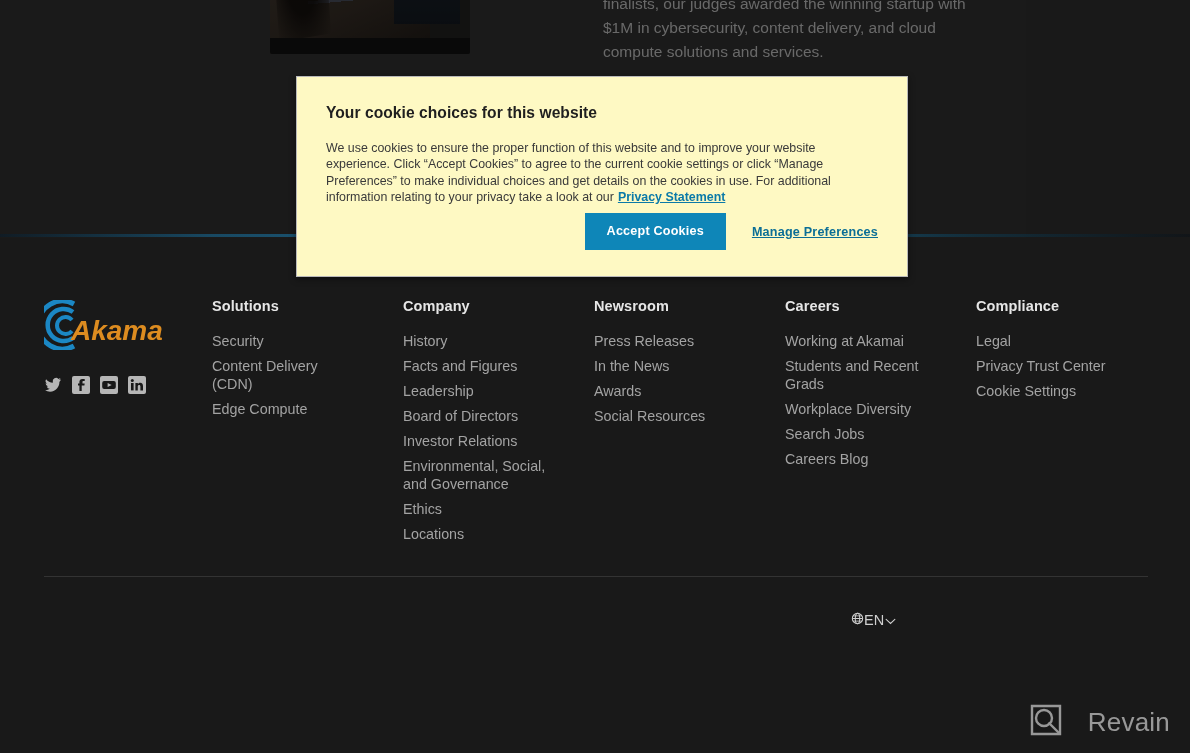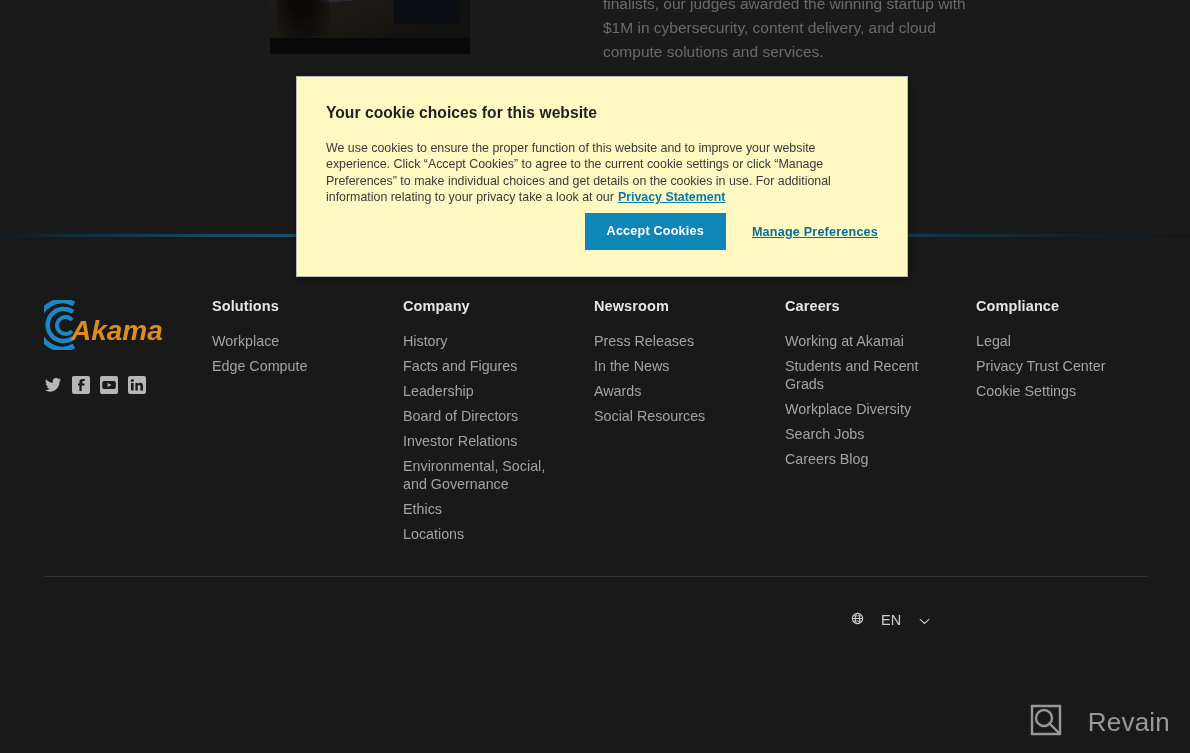--- a/index.html
+++ b/index.html
@@ -171,21 +171,21 @@
   }
   .legal-row .first { padding-left: 0; }
   .legal-sep {
     width: 1px; height: 16px;
     background: #4c4c4c;
   }
   .lang-select {
     position: absolute;
     left: 851px; top: 2px;
     display: flex; align-items: center;
-    gap: 17px;
+    gap: 0;
     color: #cfcfcf;
     font-size: 14.5px;
   }
   .globe { width: 13px; height: 13px; }
   .chev { width: 11px; height: 7px; margin-left: 1px; }
 
   
   .modal {
     position: absolute;
     left: 296px; top: 76px;
@@ -323,21 +323,22 @@
               <circle cx="4.3" cy="4.6" r="1.5" fill="#191919"></circle>
               <path fill="#191919" d="M7.4 7h2.5v1.05c.36-.63 1.2-1.25 2.3-1.25 2 0 2.8 1.2 2.8 3.4v4.2h-2.6v-3.8c0-1-.36-1.6-1.2-1.6-.72 0-1.15.49-1.34 .96-.07.17-.08.4-.08.64v3.8H7.4z"></path>
             </svg>
           </a>
         </div>
       </div>
 
       <div class="link-col">
         <h4 class="col-head">Solutions</h4>
         <ul class="col-list">
-          <li><a href="#">Workplace</a></li>
+          <li><a href="#">Security</a></li>
+          <li><a href="#">Content Delivery (CDN)</a></li>
           <li><a href="#">Edge Compute</a></li>
         </ul>
       </div>
 
       <div class="link-col">
         <h4 class="col-head">Company</h4>
         <ul class="col-list">
           <li><a href="#">History</a></li>
           <li><a href="#">Facts and Figures</a></li>
           <li><a href="#">Leadership</a></li>

